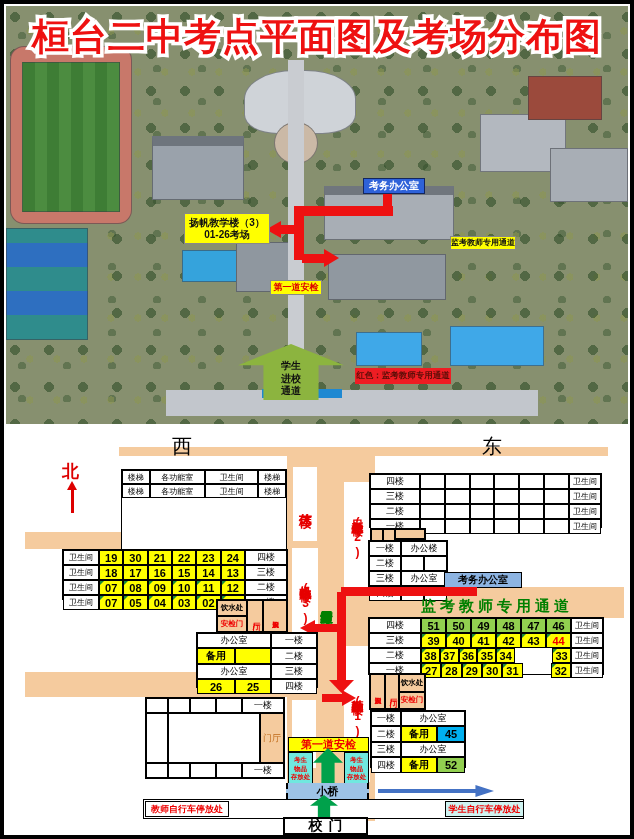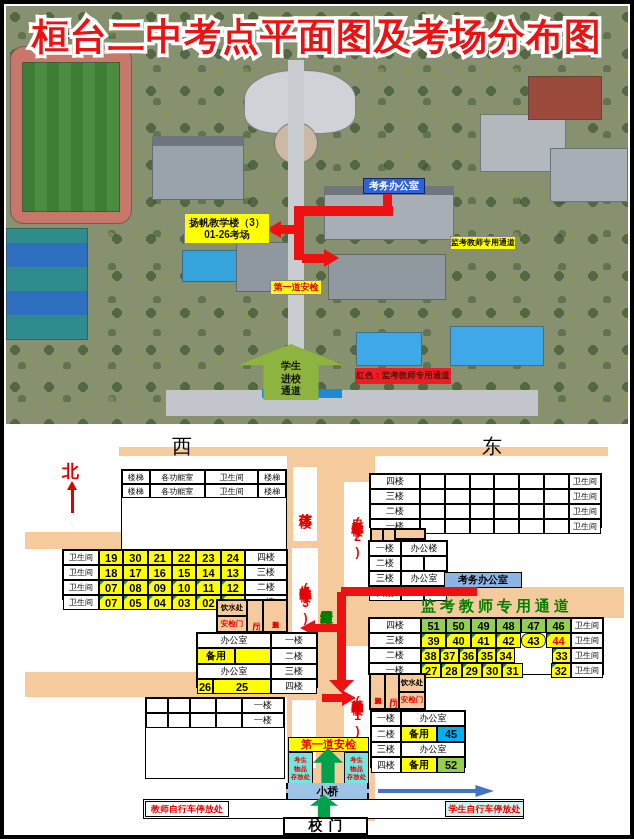--- a/index.html
+++ b/index.html
@@ -225,21 +225,21 @@
       <div class="cell num numg" style="flex:1;">47</div>
       <div class="cell num numg" style="flex:1;">46</div>
       <div class="cell wc" style="width:32px;">卫生间</div>
     </div>
     <div class="row" style="flex:1;">
       <div class="cell fl" style="width:52px;">三楼</div>
       <div class="cell num tri" style="flex:1;">39</div>
       <div class="cell num tri" style="flex:1;">40</div>
       <div class="cell num tri" style="flex:1;">41</div>
       <div class="cell num tri" style="flex:1;">42</div>
-      <div class="cell num tri" style="flex:1;border-radius:7px;">43</div>
+      <div class="cell num tri" style="flex:1;">43</div>
       <div class="cell num tri" style="flex:1;color:#e00;">44</div>
       <div class="cell wc" style="width:32px;">卫生间</div>
     </div>
     <div class="row" style="flex:1;">
       <div class="cell fl" style="width:52px;">二楼</div>
       <div class="cell num tri" style="flex:1;">38</div>
       <div class="cell num tri" style="flex:1;">37</div>
       <div class="cell num tri" style="flex:1;">36</div>
       <div class="cell num tri" style="flex:1;">35</div>
       <div class="cell num tri" style="flex:1;">34</div>
@@ -348,34 +348,39 @@
     <div class="row" style="flex:1;">
       <div class="cell" style="width:38px;background:#FFFF00;font-weight:bold;font-size:10px;">备用</div>
       <div class="cell" style="flex:1;background:#FFFF00;"></div>
       <div class="cell fl" style="width:46px;">二楼</div>
     </div>
     <div class="row" style="flex:1;">
       <div class="cell fl" style="flex:1;">办公室</div>
       <div class="cell fl" style="width:46px;">三楼</div>
     </div>
     <div class="row" style="flex:1;">
-      <div class="cell num" style="width:16px;">26</div>
+      <div class="cell num" style="width:38px;">26</div>
       <div class="cell num" style="flex:1;">25</div>
       <div class="cell fl" style="width:46px;">四楼</div>
     </div>
   </div>
 
   <div class="tbl" style="left:141px;top:693px;width:140px;height:82px;display:flex;flex-direction:column;">
     <div class="row" style="height:15px;">
       <div class="cell" style="width:22px;"></div>
       <div class="cell" style="width:22px;"></div>
       <div class="cell" style="width:26px;"></div>
       <div class="cell" style="flex:1;"></div>
       <div class="cell fl" style="width:42px;">一楼</div>
     </div>
+    <div class="row" style="flex:1;">
+      <div class="cell" style="width:22px;"></div>
+      <div class="cell" style="flex:1;"></div>
+      <div class="cell" style="width:24px;background:#F5CB9E;color:#c06a18;font-size:9px;">门厅</div>
+    </div>
     <div class="row" style="height:15px;">
       <div class="cell" style="width:22px;"></div>
       <div class="cell" style="width:22px;"></div>
       <div class="cell" style="width:26px;"></div>
       <div class="cell" style="flex:1;"></div>
       <div class="cell fl" style="width:42px;">一楼</div>
     </div>
   </div>
 
   <div class="abs flex" style="left:284px;top:733px;width:81px;height:15px;background:#FFFF00;border:1.5px solid #000;color:#e00;font-weight:bold;font-size:11px;">第一道安检</div>

